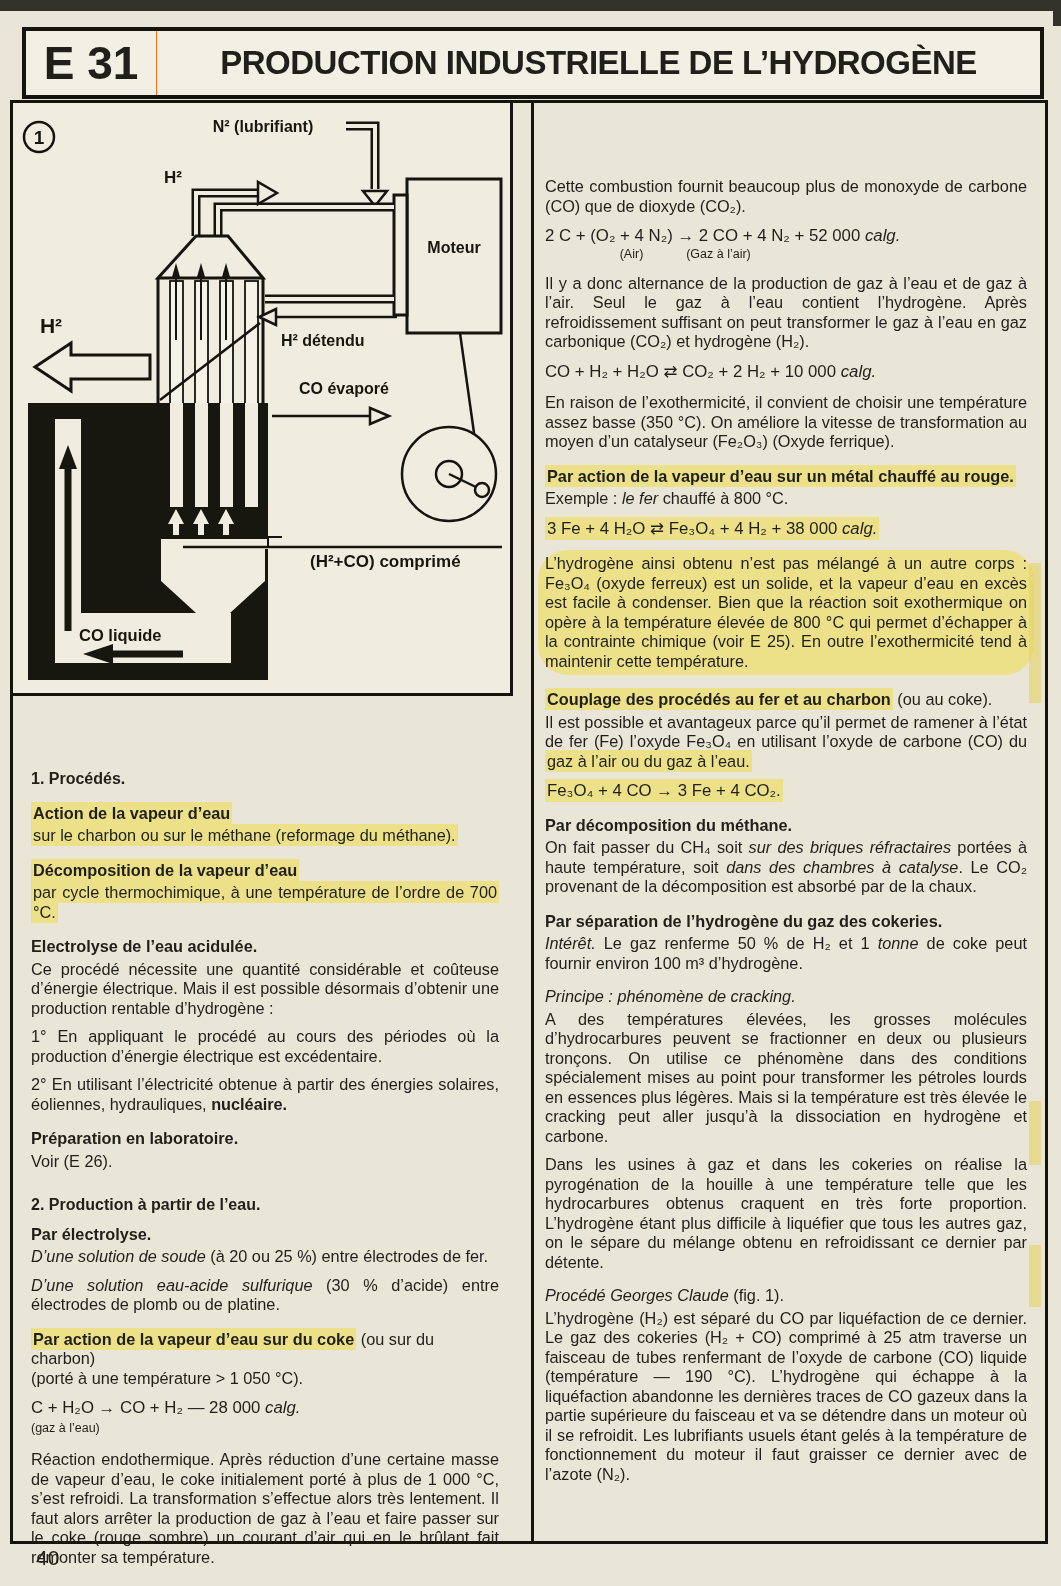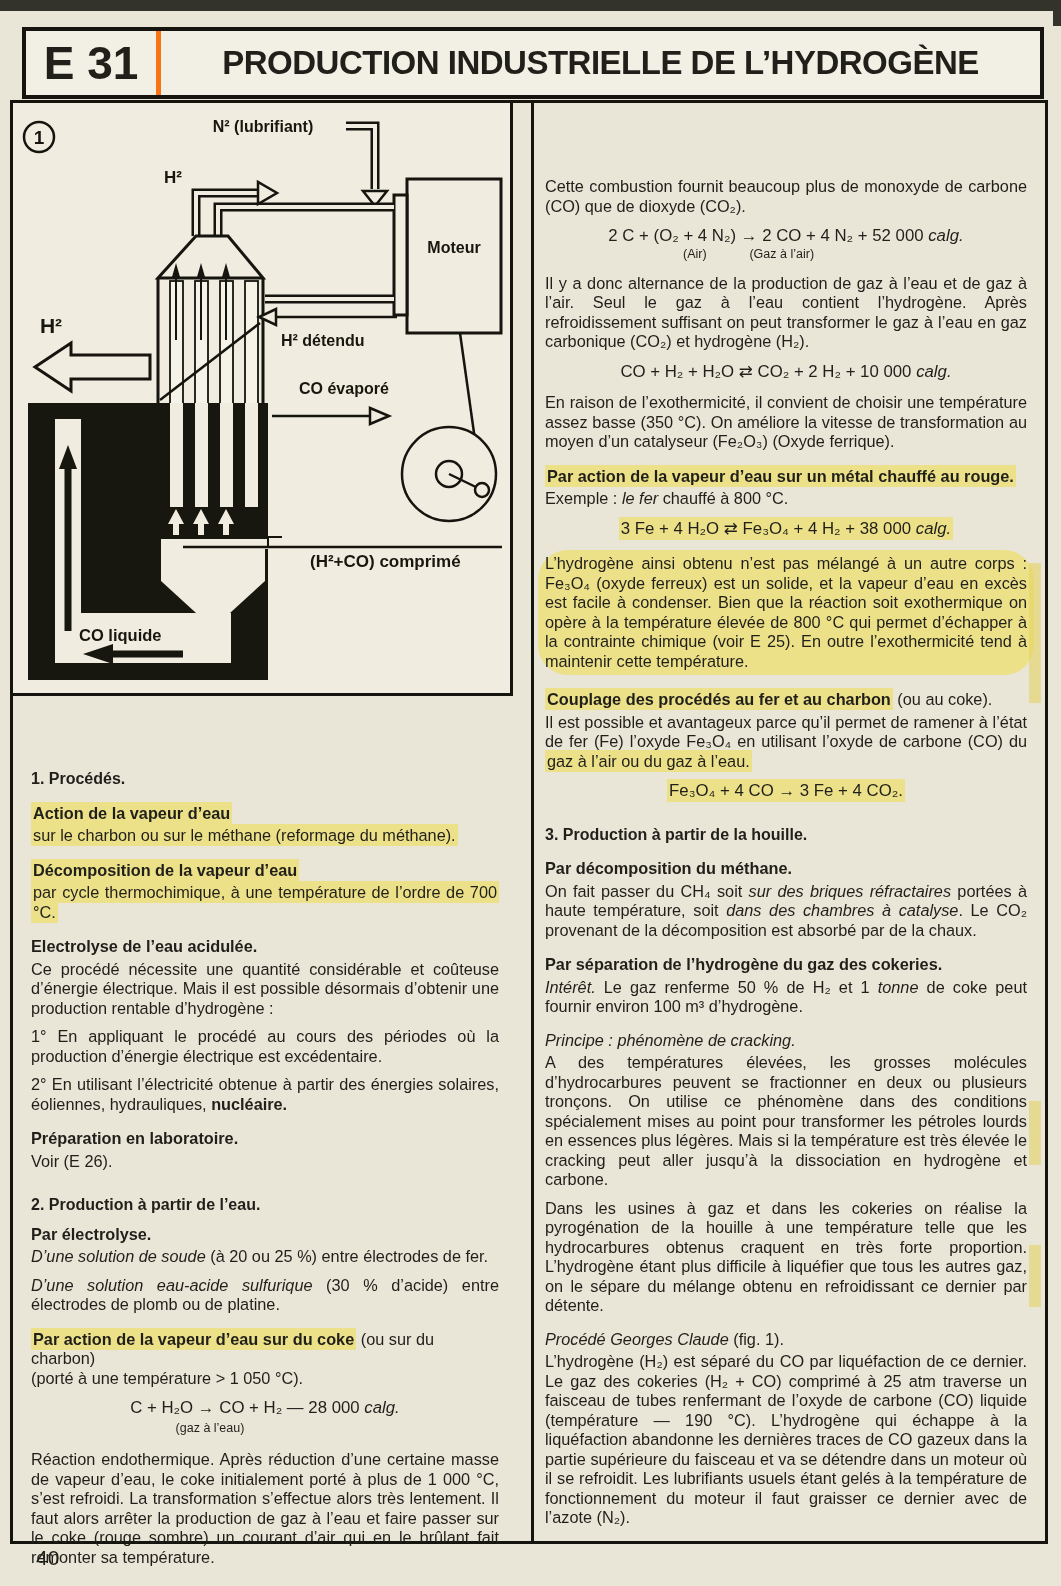--- a/index.html
+++ b/index.html
@@ -9,21 +9,21 @@
     font-family:"Liberation Sans","DejaVu Sans",sans-serif;
   }
   .scan-strip { position:absolute; top:0; left:0; width:100%; height:11px; background:#33322b; }
   .scan-strip-r { position:absolute; top:0; right:0; width:8px; height:26px; background:#33322b; }
 
   .header-box {
     position:absolute; left:22px; top:27px; width:1014px; height:64px;
     background:#f2efe4; border:4px solid #15140f; display:flex;
   }
   .header-code {
-    width:130px; border-right:5px solid #f97316; display:flex; align-items:center; justify-content:center;
+    width:130px; border-right:1px solid #f97316; display:flex; align-items:center; justify-content:center;
     font-size:46px; font-weight:bold; letter-spacing:0px;
   }
   .header-title {
     flex:1; display:flex; align-items:center; justify-content:center;
     font-size:33px; font-weight:bold; letter-spacing:-0.5px; white-space:nowrap;
   }
 
   .content-box {
     position:absolute; left:10px; top:100px; width:1032px; height:1438px;
     border:3px solid #15140f; background:#e9e5d7;
@@ -45,21 +45,21 @@
   .h3i { font-style:italic; margin:14px 0 3px 0; text-align:left; }
   .h3mix { margin:15px 0 0 0; text-align:left; }
   .noj { text-align:left; }
   .bold { font-weight:bold; }
   .it { font-style:italic; }
   .reg { font-weight:normal; }
 
   .hl { background:#ece189; padding:2px 2px; box-decoration-break:clone; -webkit-box-decoration-break:clone; }
   .hl-block { background:#ece189; padding:4px 7px; margin-left:-7px; margin-right:-7px;border-radius:30px; }
 
-  .eq { text-align:center; margin:10px 0 12px 0; font-size:16.8px; white-space:nowrap; }
+  .eq { text-align:left; margin:10px 0 12px 0; font-size:16.8px; white-space:nowrap; }
   .eq-labeled { margin-bottom:28px; }
   .uterm { position:relative; display:inline-block; }
   .ulab { position:absolute; top:99%; left:50%; transform:translateX(-50%); font-size:12.5px; font-weight:normal; white-space:nowrap; }
   .eqnote { display:block; font-size:12.5px; margin-top:1px; padding-right:110px; }
 
   .mhl { position:absolute; width:12px; background:rgba(228,210,90,0.55); }
   .mhl1 { left:1016px; top:460px;  height:140px; }
   .mhl2 { left:1016px; top:998px;  height:64px; }
   .mhl3 { left:1016px; top:1142px; height:62px; }
 
@@ -214,21 +214,20 @@
 
       <div class="eq"><span class="hl"><span>3 Fe + 4 H₂O ⇄ Fe₃O₄ + 4 H₂ + 38 000</span> <span class="it">calg.</span></span></div>
 
       <p class="hl-block">L’hydrogène ainsi obtenu n’est pas mélangé à un autre corps : Fe₃O₄ (oxyde ferreux) est un solide, et la vapeur d’eau en excès est facile à condenser. Bien que la réaction soit exothermique on opère à la température élevée de 800 °C qui permet d’échapper à la contrainte chimique (voir E 25). En outre l’exothermicité tend à maintenir cette température.</p>
 
       <div class="h3"><span class="hl">Couplage des procédés au fer et au charbon</span><span class="reg"> (ou au coke).</span></div>
       <p><span>Il est possible et avantageux parce qu’il permet de ramener à l’état de fer (Fe) l’oxyde Fe₃O₄ en utilisant l’oxyde de carbone (CO) du </span><span class="hl">gaz à l’air ou du gaz à l’eau.</span></p>
 
       <div class="eq"><span class="hl">Fe₃O₄ + 4 CO → 3 Fe + 4 CO₂.</span></div>
 
-      <div class="h2 mt">3. Production à partir de la houille.</div>
 
       <div class="h3">Par décomposition du méthane.</div>
       <p><span>On fait passer du CH₄ soit </span><span class="it">sur des briques réfractaires</span><span> portées à haute température, soit </span><span class="it">dans des chambres à catalyse</span><span>. Le CO₂ provenant de la décomposition est absorbé par de la chaux.</span></p>
 
       <div class="h3">Par séparation de l’hydrogène du gaz des cokeries.</div>
       <p><span class="it">Intérêt.</span><span> Le gaz renferme 50 % de H₂ et 1 </span><span class="it">tonne</span><span> de coke peut fournir environ 100 m³ d’hydrogène.</span></p>
 
       <div class="h3i">Principe : phénomène de cracking.</div>
       <p>A des températures élevées, les grosses molécules d’hydrocarbures peuvent se fractionner en deux ou plusieurs tronçons. On utilise ce phénomène dans des conditions spécialement mises au point pour transformer les pétroles lourds en essences plus légères. Mais si la température est très élevée le cracking peut aller jusqu’à la dissociation en hydrogène et carbone.</p>
       <p>Dans les usines à gaz et dans les cokeries on réalise la pyrogénation de la houille à une température telle que les hydrocarbures obtenus craquent en très forte proportion. L’hydrogène étant plus difficile à liquéfier que tous les autres gaz, on le sépare du mélange obtenu en refroidissant ce dernier par détente.</p>

